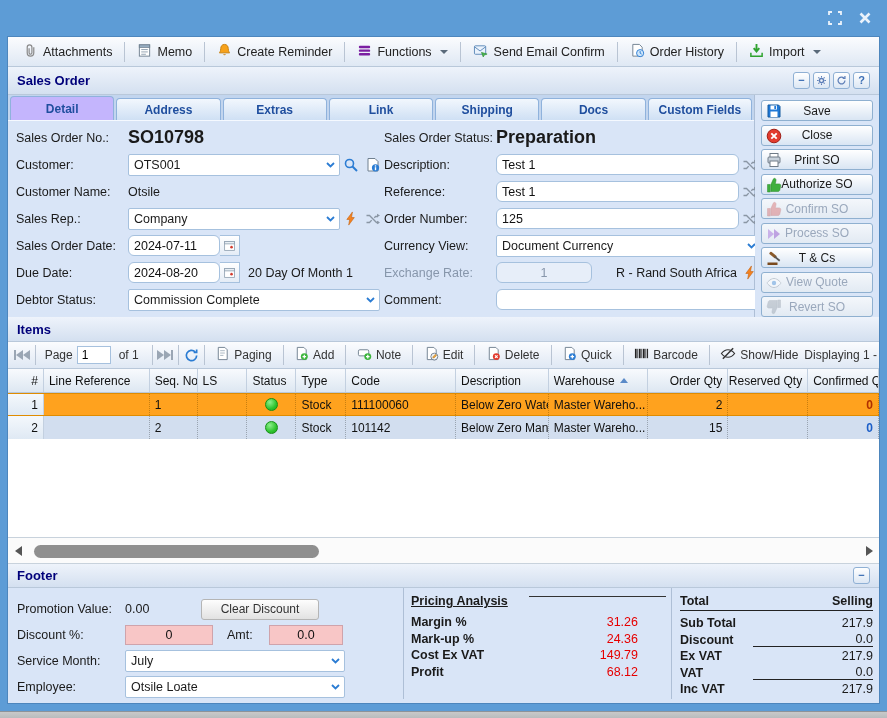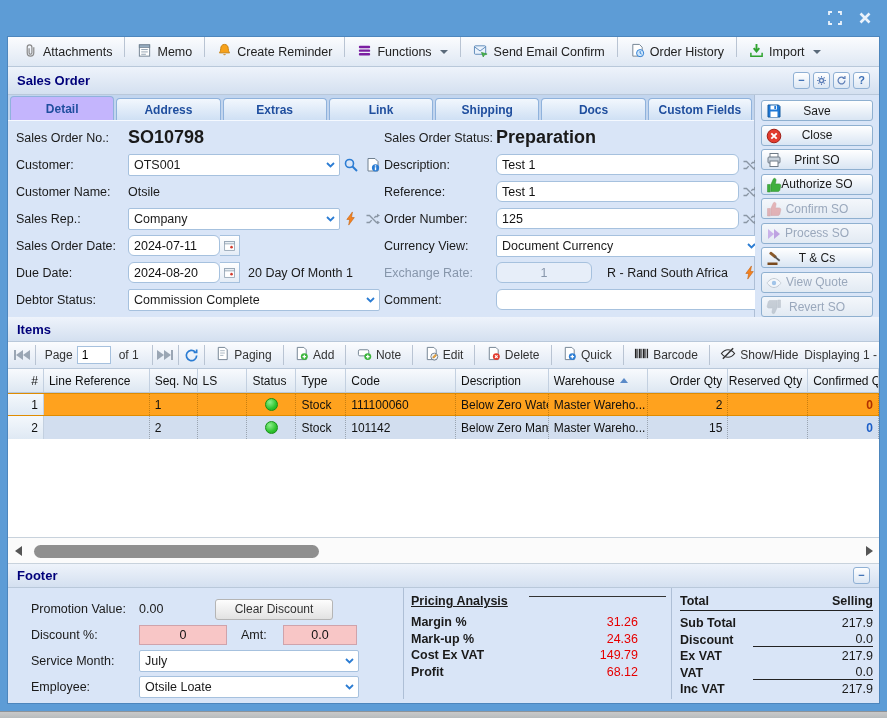--- a/index.html
+++ b/index.html
@@ -8,21 +8,21 @@
   .window { position:relative; width:887px; height:718px; background:#5d9cd6; overflow:hidden; }
 
   
   .titlebar { position:absolute; top:0; left:0; right:0; height:36px; display:flex; align-items:center; justify-content:flex-end; padding-right:14px; gap:14px; }
   .tb-ico { width:16px; height:16px; cursor:pointer; }
 
   
   .frame { position:absolute; left:7px; top:36px; width:873px; height:668px; background:#d9e5f7; display:flex; flex-direction:column; border:1px solid #4d86bd; }
 
   
-  .toolbar { flex:none; height:30px; background:linear-gradient(#fbfcfe,#dfe8f4); border-bottom:1px solid #b9c8da; display:flex; padding:0 8px; font-size:12.5px; color:#222; }
+  .toolbar { flex:none; height:30px; background:linear-gradient(#fbfcfe,#dfe8f4); border-bottom:1px solid #b9c8da; display:flex; align-items:center; padding:0 8px; font-size:12.5px; color:#222; }
   .tbtn { display:flex; align-items:center; gap:5px; padding:3px 7px; border-radius:3px; cursor:pointer; white-space:nowrap; }
   .tsep { width:1px; height:20px; background:#b9c4d3; margin:0 5px; }
   .caret-down { width:0; height:0; border-left:4px solid transparent; border-right:4px solid transparent; border-top:4px solid #5a6a7a; margin-left:3px; }
 
   
   .sec-head { flex:none; height:28px; background:linear-gradient(#eef3fb,#d4e0f0); border-bottom:1px solid #b9c8da; display:flex; align-items:center; padding:0 9px; }
   .sec-title { font-size:13px; font-weight:bold; color:#00007a; }
   .sec-btns { margin-left:auto; display:flex; gap:3px; }
   .mini-btn { width:17px; height:17px; background:linear-gradient(#ffffff,#dce7f4); border:1px solid #8fb0d4; border-radius:3px; display:flex; align-items:center; justify-content:center; font-size:11px; font-weight:bold; color:#3c6eb4; cursor:pointer; line-height:1; }
 
@@ -81,21 +81,21 @@
   .grid-empty { flex:1; background:#ffffff; }
 
   
   .hscroll { flex:none; height:27px; background:#fbfbfb; border-top:1px solid #c8d2dc; border-bottom:1px solid #c8d2dc; position:relative; }
   .hs-arrow { position:absolute; top:6px; width:14px; height:14px; display:flex; align-items:center; justify-content:center; cursor:pointer; }
   .hs-thumb { position:absolute; top:7px; left:26px; width:285px; height:13px; background:#8f8f8f; border-radius:7px; cursor:pointer; }
   .tri-l.dk{border-right-color:#555;} .tri-r.dk{border-left-color:#555;}
 
   
   .footer-body { flex:none; height:115px; background:#d9e5f7; position:relative; font-size:12.5px; color:#1a1a1a; }
-  .f-left { position:absolute; left:14px; top:0; width:392px; height:100%; padding:8px 8px 8px 9px; }
+  .f-left { position:absolute; left:0; top:0; width:392px; height:100%; padding:8px 8px 8px 9px; }
   .f-div { position:absolute; top:0; bottom:4px; width:1px; background:#aebfd6; }
   .frow-f { display:flex; align-items:center; height:26px; }
   .flabel-f { width:108px; flex:none; }
   .pink-inp { height:20px; background:#f8c6c6; border:1px solid #cfa3ab; text-align:center; font:12.5px "Liberation Sans",sans-serif; color:#111; }
   .clear-btn { width:118px; height:21px; background:linear-gradient(#fdfdfd,#e2e2e2); border:1px solid #b5b5b5; border-radius:3px; font-size:12px; color:#333; cursor:pointer; }
   .f-pricing { position:absolute; left:403px; top:6px; width:255px; }
   .pr-title { font-weight:bold; text-decoration:underline; margin-bottom:6px; }
   .pr-topline { position:absolute; left:118px; right:0; top:2px; border-top:1px solid #333; }
   .pr-row { display:flex; height:16.5px; align-items:center; }
   .pr-lbl { font-weight:bold; width:118px; }
@@ -367,21 +367,21 @@
                 <span class="scaret">
                     <svg width="9" height="6" viewBox="0 0 9 6" fill="none">
                       <path d="M1 1l3.5 3.5L8 1" stroke="#2b7cd3" stroke-width="1.8"></path>
                     </svg>
                   </span>
               </div>
             </div>
             <div class="frow">
               <span class="flabel dim">Exchange Rate:</span>
               <input class="inp" style="width: 96px;" disabled="" value="1">
-              <span style="margin-left:15px;">R - Rand South Africa</span>
+              <span style="margin-left:24px;">R - Rand South Africa</span>
               <span class="icon-slot" style="margin-left:auto;">
                   <svg viewBox="0 0 16 16" width="15" height="15">
                     <path d="M9 1L3 9h3l-1 6 6-8H8z" fill="#f5821f" stroke="#c25e0a" stroke-width=".6"></path>
                   </svg>
                 </span>
             </div>
             <div class="frow">
               <span class="flabel">Comment:</span>
               <input class="inp" style="flex: 1 1 0%;" value="">
             </div>

